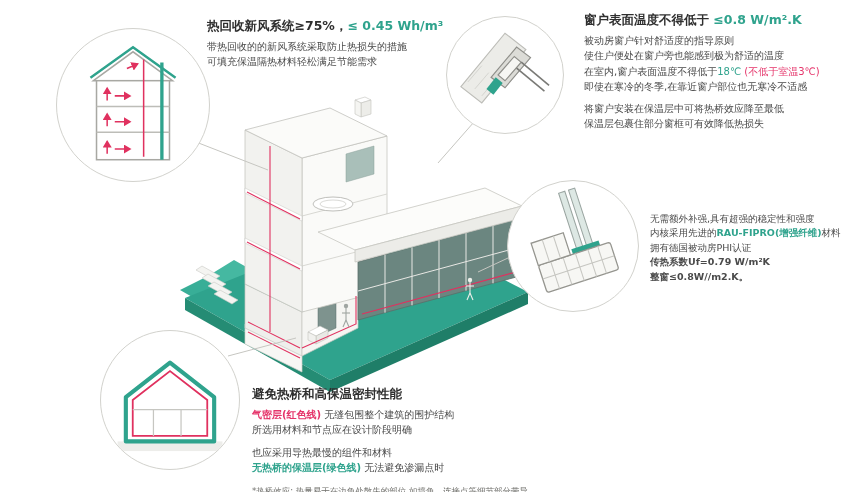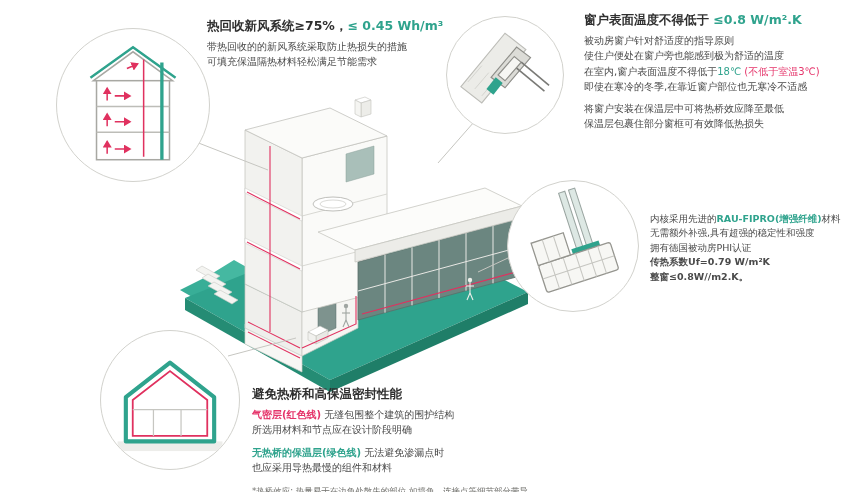--- a/index.html
+++ b/index.html
@@ -216,30 +216,30 @@
     <div class="ln">被动房窗户针对舒适度的指导原则</div>
     <div class="ln">使住户便处在窗户旁也能感到极为舒适的温度</div>
     <div class="ln"><span>在室内,窗户表面温度不得低于</span><span class="teal">18℃</span><span class="red"> (不低于室温3℃)</span></div>
     <div class="ln">即使在寒冷的冬季,在靠近窗户部位也无寒冷不适感</div>
     <div class="gap"></div>
     <div class="ln">将窗户安装在保温层中可将热桥效应降至最低</div>
     <div class="ln">保温层包裹住部分窗框可有效降低热损失</div>
   </div>
 
   <div class="tb" style="left:650px;top:212px;width:212px">
+    <div class="ln" style="font-size:9.5px">无需额外补强,具有超强的稳定性和强度</div>
     <div class="ln" style="font-size:9.5px"><span>内核采用先进的</span><span class="tealb">RAU-FIPRO(增强纤维)</span><span>材料</span></div>
-    <div class="ln" style="font-size:9.5px">无需额外补强,具有超强的稳定性和强度</div>
     <div class="ln" style="font-size:9.5px">拥有德国被动房PHI认证</div>
     <div class="ln tealb" style="font-size:9.5px">传热系数Uf=0.79 W/m²K</div>
     <div class="ln tealb" style="font-size:9.5px">整窗≤0.8W//m2.K。</div>
   </div>
 
   <div class="tb" style="left:252px;top:386px;width:330px">
     <div class="title">避免热桥和高保温密封性能</div>
     <div class="ln"><span class="redb">气密层(红色线)</span><span> 无缝包围整个建筑的围护结构</span></div>
     <div class="ln">所选用材料和节点应在设计阶段明确</div>
     <div class="gap"></div>
+    <div class="ln">也应采用导热最慢的组件和材料</div>
     <div class="ln"><span class="tealb">无热桥的保温层(绿色线)</span><span> 无法避免渗漏点时</span></div>
-    <div class="ln">也应采用导热最慢的组件和材料</div>
     <div class="small">*热桥效应: 热量易于在边角处散失的部位,如墙角、连接点等细节部分带导</div>
   </div>
 
 </div>
 
 </body></html>

